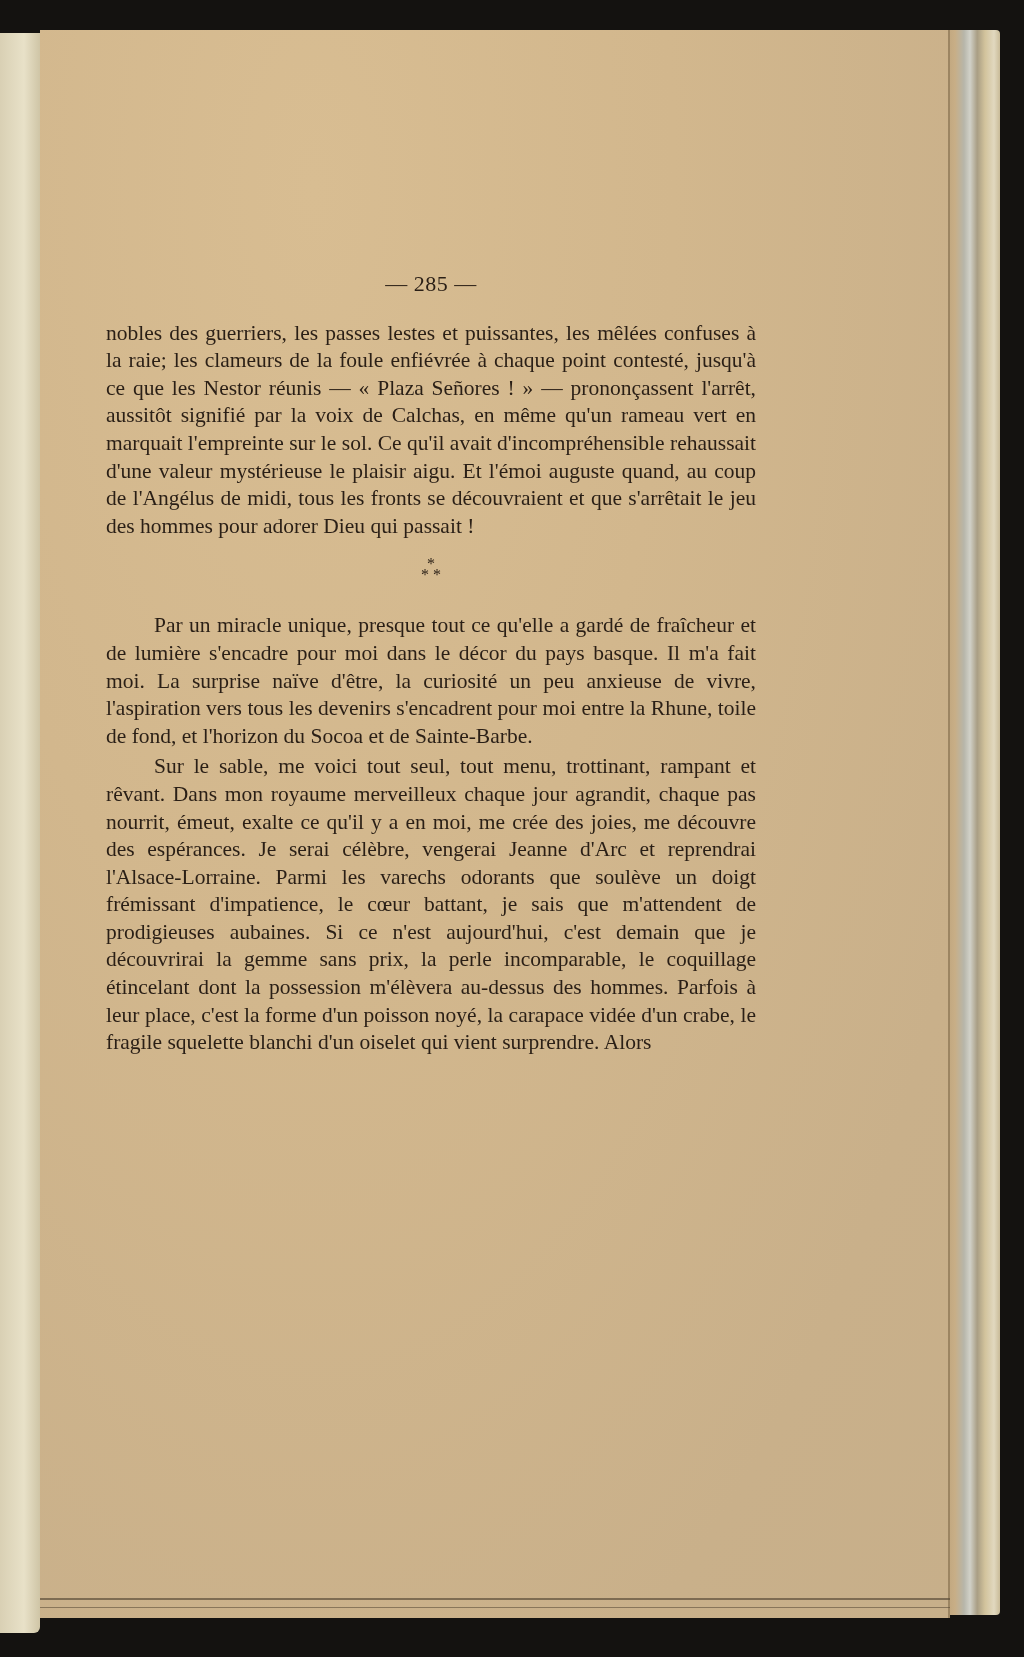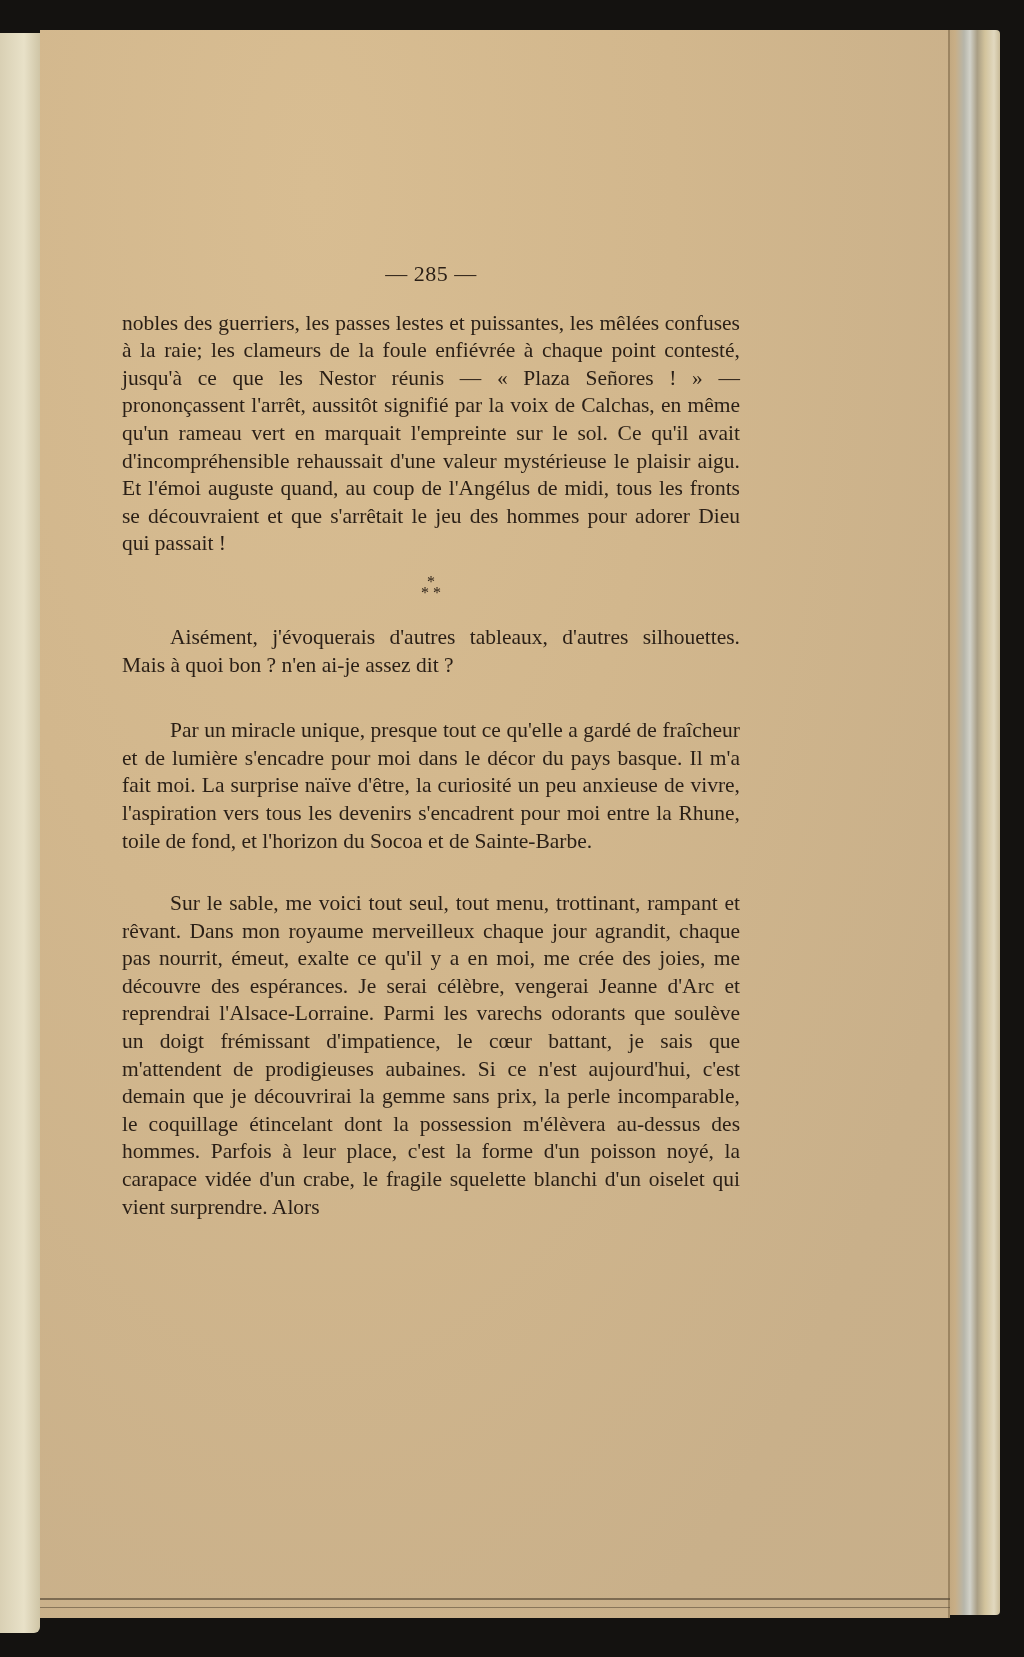--- a/index.html
+++ b/index.html
@@ -56,35 +56,35 @@
       left: 0;
       right: 0;
       bottom: 10px;
       height: 1px;
       background: #5d4e3a;
       opacity: .6;
     }
     .text-block {
       position: absolute;
       left: 66px;
-      top: 230px;
+      top: 240px;
       width: 650px;
       font-family: "Liberation Serif", "DejaVu Serif", serif;
       color: #2a1f16;
       font-size: 21.5px;
       line-height: 27.6px;
     }
     .page-number {
       text-align: center;
       margin: 0 0 22px 0;
       font-size: 22px;
       letter-spacing: 0.5px;
     }
     p {
-      margin: 16px;
+      margin: 0;
       text-align: justify;
       text-align-last: left;
     }
     p.indent {
       text-indent: 48px;
     }
     .section-break {
       text-align: center;
       margin: 18px 0 26px 0;
       line-height: 11px;
@@ -105,20 +105,19 @@
   <div class="text-block">
     <div class="page-number">— 285 —</div>
 
     <p>nobles des guerriers, les passes lestes et puissantes, les mêlées confuses à la raie; les clameurs de la foule enfiévrée à chaque point contesté, jusqu'à ce que les Nestor réunis — « Plaza Señores ! » — prononçassent l'arrêt, aussitôt signifié par la voix de Calchas, en même qu'un rameau vert en marquait l'empreinte sur le sol. Ce qu'il avait d'incompréhensible rehaussait d'une valeur mystérieuse le plaisir aigu. Et l'émoi auguste quand, au coup de l'Angélus de midi, tous les fronts se découvraient et que s'arrêtait le jeu des hommes pour adorer Dieu qui passait !</p>
 
     <div class="section-break">
       <span>*</span>
       <span>* *</span>
     </div>
 
-    <p class="indent">Aisément, j'évoquerais d'autres tableaux, d'autres silhouettes. Mais à quoi bon ? n'en ai-je assez dit ?</p>
     <div class="para-gap"></div>
     <div class="para-gap"></div>
     <p class="indent">Par un miracle unique, presque tout ce qu'elle a gardé de fraîcheur et de lumière s'encadre pour moi dans le décor du pays basque. Il m'a fait moi. La surprise naïve d'être, la curiosité un peu anxieuse de vivre, l'aspiration vers tous les devenirs s'encadrent pour moi entre la Rhune, toile de fond, et l'horizon du Socoa et de Sainte-Barbe.</p>
     <div class="para-gap"></div>
     <p class="indent">Sur le sable, me voici tout seul, tout menu, trottinant, rampant et rêvant. Dans mon royaume merveilleux chaque jour agrandit, chaque pas nourrit, émeut, exalte ce qu'il y a en moi, me crée des joies, me découvre des espérances. Je serai célèbre, vengerai Jeanne d'Arc et reprendrai l'Alsace-Lorraine. Parmi les varechs odorants que soulève un doigt frémissant d'impatience, le cœur battant, je sais que m'attendent de prodigieuses aubaines. Si ce n'est aujourd'hui, c'est demain que je découvrirai la gemme sans prix, la perle incomparable, le coquillage étincelant dont la possession m'élèvera au-dessus des hommes. Parfois à leur place, c'est la forme d'un poisson noyé, la carapace vidée d'un crabe, le fragile squelette blanchi d'un oiselet qui vient surprendre. Alors</p>
   </div>
 </div>
 
 </body></html>

